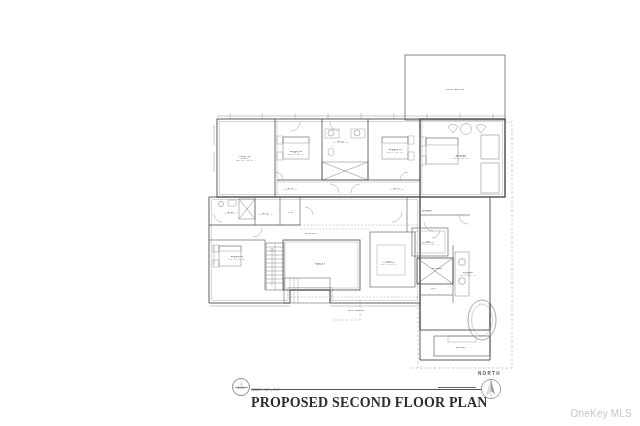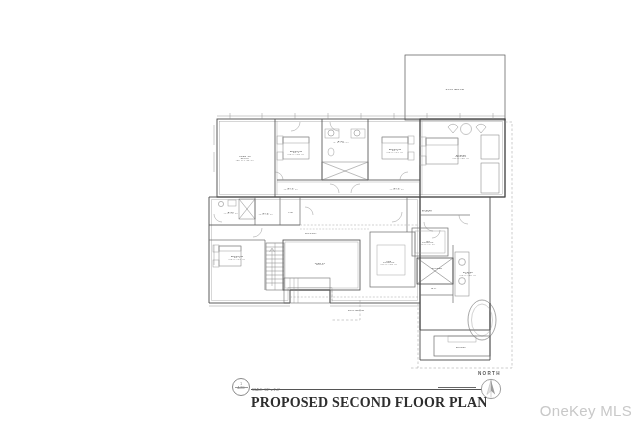--- a/index.html
+++ b/index.html
@@ -38,21 +38,21 @@
 
   
   #north{position:absolute;left:470px;top:371px;width:56px;height:34px;}
   #north-label{position:absolute;left:8px;top:0;font-size:4.6px;
                letter-spacing:.28em;color:#5a5a5a;font-weight:bold;}
   #north-rose{position:absolute;left:10px;top:7px;width:22px;height:22px;}
   #north-rule{position:absolute;left:-32px;top:16px;width:38px;height:.8px;
               background:#666;}
 
   
-  #watermark{position:absolute;right:8px;bottom:7px;font-size:15px;
+  #watermark{position:absolute;right:8px;bottom:7px;font-size:10px;
              color:#c9c9c9;letter-spacing:.02em;}
 </style>
 </head>
 <body>
 
 <div id="sheet">
 
   <svg class="plan-svg" viewBox="0 0 640 426">
     <g fill="none" stroke="#6b6b6b" stroke-width="0.55" vector-effect="non-scaling-stroke">
 

